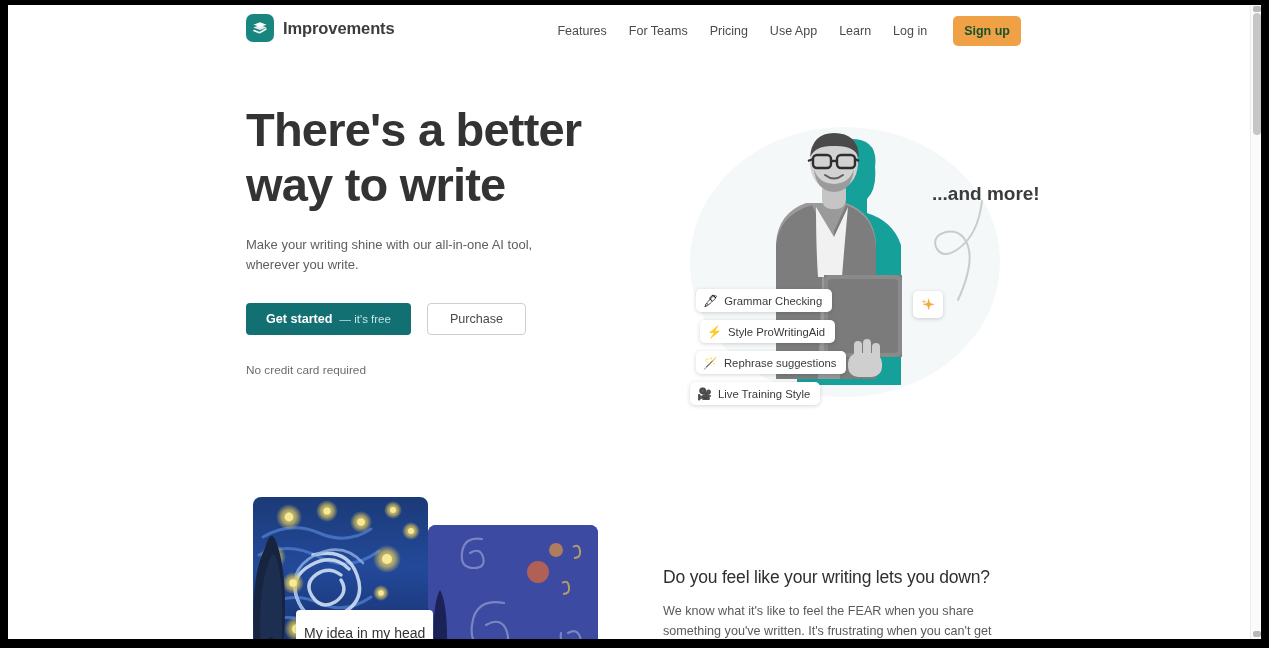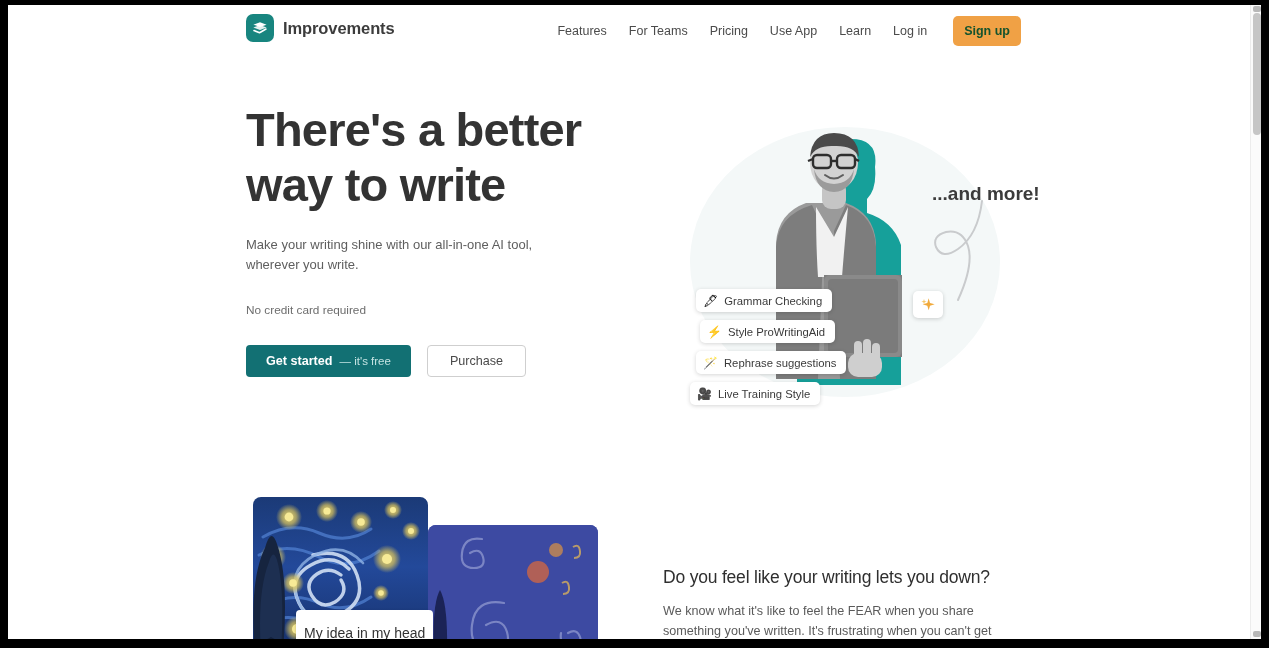--- a/index.html
+++ b/index.html
@@ -363,29 +363,29 @@
         </nav>
 
       </div>
 
       <div id="hero">
 
         <div id="hero-copy">
           <h1 id="hero-title">There's a better way to write</h1>
           <p id="hero-sub">Make your writing shine with our all-in-one AI tool, wherever you write.</p>
 
-          <div id="hero-note">No credit card required</div>
-
           <div id="hero-actions">
             <button id="btn-get-started">
               <span class="btn-primary-label">Get started</span>
               <span class="btn-primary-sub">— it's free</span>
             </button>
             <button id="btn-purchase">Purchase</button>
           </div>
+
+          <div id="hero-note">No credit card required</div>
         </div>
 
         <div id="hero-art">
 
           <div id="art-blob"></div>
 
           <svg id="art-person" viewBox="0 0 128 262">
 
             <path d="M38 34 q-6 -26 24 -28 q32 -2 28 28 q2 22 -8 32 l0 14 q26 8 34 32 l0 140 l-104 0 l0 -140 q8 -24 34 -32 l0 -14 q-10 -10 -8 -32 Z" fill="#16a09a" transform="translate(9,8)"></path>
 

